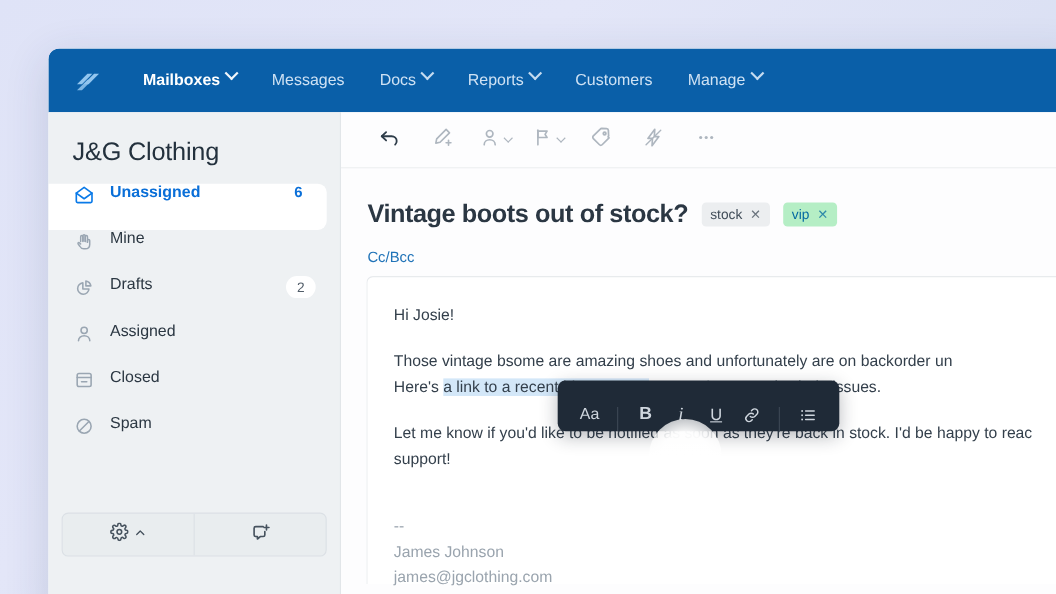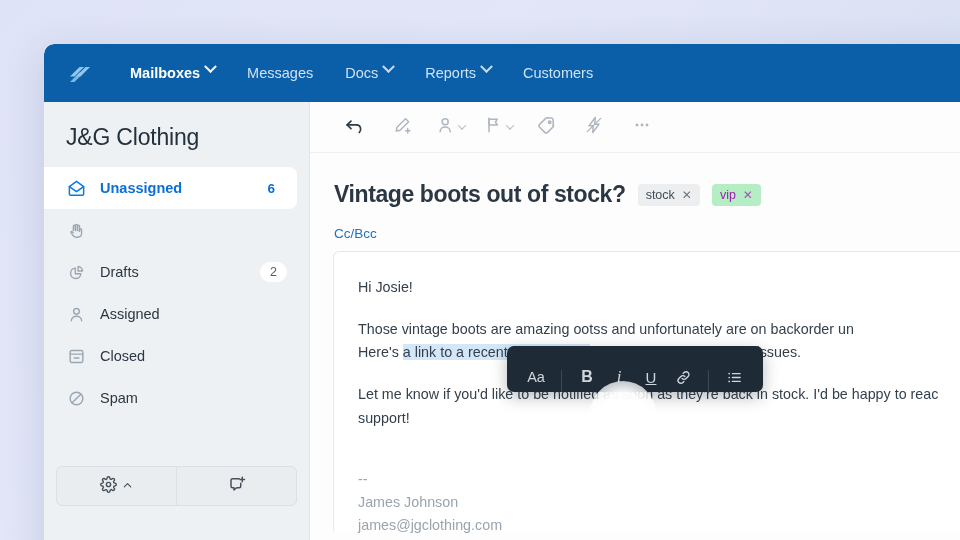--- a/index.html
+++ b/index.html
@@ -75,21 +75,21 @@
   .sidebar-title {
     font-size: 23px;
     font-weight: normal;
     color: #23313d;
     padding: 22px 22px 14px 22px;
     letter-spacing: -0.2px;
   }
   .folder-list { padding-top: 2px; }
   .folder {
     display: flex;
-    align-items: center;
+    align-items: flex-start;
     height: 42px;
     padding: 0 22px 0 22px;
     margin-right: 0;
     cursor: pointer;
     font-size: 14.5px;
     color: #2b3742;
     position: relative;
   }
   .folder .ic {
     width: 20px; height: 20px;
@@ -190,21 +190,21 @@
     display: inline-flex;
     align-items: center;
     gap: 7px;
     font-size: 12.5px;
     padding: 4px 8px;
     border-radius: 4px;
     white-space: nowrap;
     cursor: pointer;
   }
   .tag.gray { background: #eceef0; color: #414d59; }
-  .tag.green { background: #b5eec5; color: #a21caf; }
+  .tag.green { background: #b5eec5; color: #0369a1; }
   .tag .x { font-size: 12px; opacity: .75; }
 
   .ccbcc {
     color: #2073b8;
     font-size: 13.5px;
     padding: 18px 0 10px 24px;
     cursor: pointer;
   }
 
   .compose {
@@ -290,20 +290,24 @@
       <span>Docs</span>
       <span class="caret"></span>
     </div>
     <div class="nav-item">
       <span>Reports</span>
       <span class="caret"></span>
     </div>
     <div class="nav-item">
       <span>Customers</span>
     </div>
+    <div class="nav-item">
+      <span>Manage</span>
+      <span class="caret"></span>
+    </div>
   </div>
 
   <div class="body-split">
 
     <div class="sidebar">
       <div class="sidebar-title">J&amp;G Clothing</div>
 
       <div class="folder-list">
 
         <div class="folder selected">
@@ -319,20 +323,21 @@
 
         <div class="folder">
           <span class="ic">
             <svg width="19" height="19" viewBox="0 0 24 24" fill="none" stroke="currentColor" stroke-width="1.7" stroke-linecap="round" stroke-linejoin="round">
               <path d="M8 12V6.5a1.3 1.3 0 0 1 2.6 0V12"></path>
               <path d="M10.6 11.5V5.5a1.3 1.3 0 0 1 2.6 0V12"></path>
               <path d="M13.2 12V6.5a1.3 1.3 0 0 1 2.6 0V13"></path>
               <path d="M15.8 13v-2a1.3 1.3 0 0 1 2.6 0v4.5c0 3-2.2 5-5.2 5h-1.6c-2.4 0-3.6-1.2-4.6-3L5 14.6c-.5-.9.9-1.9 1.6-1.1L8 15"></path>
             </svg>
           </span>
+          <span class="lbl">Mine</span>
         </div>
 
         <div class="folder">
           <span class="ic">
             <svg width="19" height="19" viewBox="0 0 24 24" fill="none" stroke="currentColor" stroke-width="1.8" stroke-linecap="round" stroke-linejoin="round">
               <path d="M14 4.3A7 7 0 0 1 19.7 10H14Z"></path>
               <path d="M17.5 13.5A6.5 6.5 0 1 1 10.5 6.5v7h7Z"></path>
             </svg>
           </span>
           <span class="lbl">Drafts</span>
@@ -473,21 +478,21 @@
           <span class="x">✕</span>
         </span>
       </div>
 
       <div class="ccbcc">Cc/Bcc</div>
 
       <div class="compose">
         <div class="p">Hi Josie!</div>
         <div class="gap"></div>
         <div class="p">
-          <span>Those vintage b</span><span>oots are amazing oots</span><span>s and unfortunately are on backorder un</span>
+          <span>Those vintage b</span><span>some are amazing shoe</span><span>s and unfortunately are on backorder un</span>
         </div>
         <div class="p">
           <span>Here's </span><span class="sel">a link to a recent blog post on</span><span> some of our supply chain issues.</span>
         </div>
         <div class="gap"></div>
         <div class="p">Let me know if you'd like to be notified as soon as they're back in stock. I'd be happy to reac</div>
         <div class="p">support!</div>
         <div class="gap"></div>
         <div class="gap"></div>
         <div class="sig">--</div>

